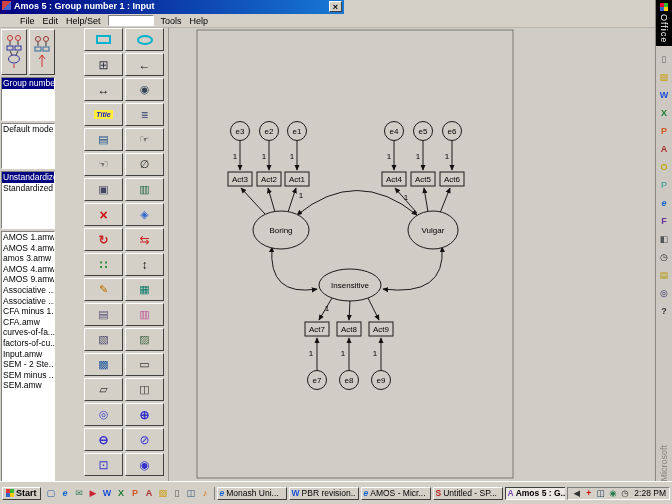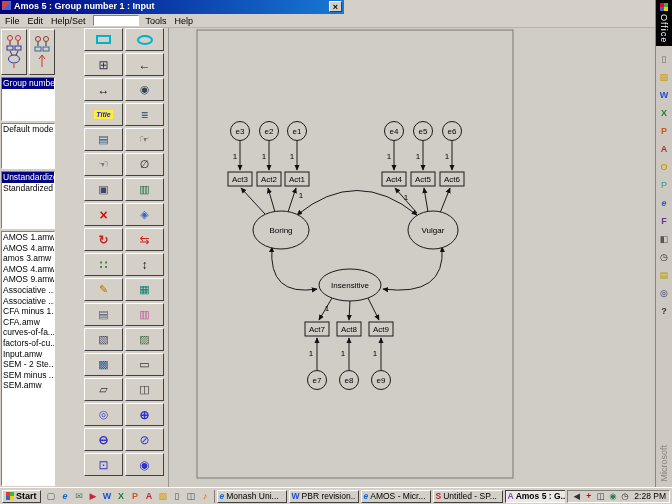--- a/index.html
+++ b/index.html
@@ -9,21 +9,21 @@
   .sunken{border:1px solid;border-color:#808080 #fff #fff #808080;}
 
   
   .titlebar{position:absolute;left:0;top:0;width:655px;height:14px;background:#d4d0c8;}
   .titlebar-blue{width:344px;height:14px;background:linear-gradient(90deg,#00007f,#1779d4);display:flex;gap:3px;padding:1px 2px;}
   .app-icon{width:9px;height:9px;background:linear-gradient(135deg,#d04444 50%,#4466cc 50%);flex:0 0 auto;}
   .title-text{flex:1;font-size:9px;font-weight:bold;color:#fff;white-space:nowrap;overflow:hidden;}
   .win-btn{width:13px;height:11px;font-size:9px;line-height:8px;padding:0;font-weight:bold;font-family:inherit;cursor:pointer;}
 
   
-  .menubar{position:absolute;left:0;top:14px;width:655px;height:14px;display:flex;align-items:center;font-size:9px;padding-left:1px;border-bottom:1px solid #b8b4ac;background:#d4d0c8;}
+  .menubar{position:absolute;left:0;top:14px;width:655px;height:14px;display:flex;align-items:center;font-size:9px;padding-left:16px;border-bottom:1px solid #b8b4ac;background:#d4d0c8;}
   .menu-item{padding:1px 4px;cursor:default;}
   .menu-combo{width:46px;height:11px;background:#fff;margin:0 3px;}
 
   
   .left-col{position:absolute;left:0;top:28px;width:56px;height:459px;display:flex;flex-direction:column;gap:2px;padding:1px;}
   .pv-row{display:flex;gap:2px;height:46px;flex:0 0 auto;}
   .pv-btn{flex:1;padding:1px;cursor:pointer;display:flex;align-items:center;justify-content:center;}
   .listbox{background:#fff;overflow:hidden;}
   .lb-groups{height:44px;flex:0 0 auto;}
   .lb-models{height:46px;flex:0 0 auto;}
@@ -50,21 +50,21 @@
   .office-top{width:100%;background:#000;color:#fff;display:flex;flex-direction:column;align-items:center;padding:3px 0;cursor:pointer;}
   .office-logo{width:8px;height:8px;display:grid;grid-template-columns:1fr 1fr;margin-bottom:3px;}
   .office-logo i:nth-child(1){background:#e03;}.office-logo i:nth-child(2){background:#3b3;}
   .office-logo i:nth-child(3){background:#36c;}.office-logo i:nth-child(4){background:#fc0;}
   .office-title-text{writing-mode:vertical-rl;font-size:9px;letter-spacing:1px;}
   .office-icons{display:flex;flex-direction:column;gap:5px;padding:6px 0;}
   .office-ico{width:13px;height:13px;font-size:9px;display:flex;align-items:center;justify-content:center;background:transparent;border:0;cursor:pointer;font-family:inherit;}
   .office-footer{margin-top:auto;writing-mode:vertical-rl;transform:rotate(180deg);color:#8a867e;font-size:9px;padding:5px 0;}
 
   
-  .taskbar{position:absolute;left:0;bottom:0;width:672px;height:17px;background:#d4d0c8;border-top:1px solid #fff;display:flex;align-items:center;gap:2px;padding:1px 2px;}
+  .taskbar{position:absolute;left:0;bottom:0;width:672px;height:23px;background:#d4d0c8;border-top:1px solid #fff;display:flex;align-items:center;gap:2px;padding:1px 2px;}
   .start-btn{height:13px;display:flex;align-items:center;gap:2px;font-size:9px;font-weight:bold;padding:0 3px;font-family:inherit;cursor:pointer;flex:0 0 auto;}
   .flag{width:8px;height:8px;display:grid;grid-template-columns:1fr 1fr;flex:0 0 auto;}
   .flag i:nth-child(1){background:#e33;}.flag i:nth-child(2){background:#3b3;}
   .flag i:nth-child(3){background:#36c;}.flag i:nth-child(4){background:#fc0;}
   .ql{display:flex;gap:1px;align-items:center;padding:0 2px;border-right:1px solid #808080;flex:0 0 auto;}
   .ql-btn{width:13px;height:13px;border:0;background:transparent;font-size:9px;display:flex;align-items:center;justify-content:center;padding:0;cursor:pointer;font-family:inherit;}
   .tasks{display:flex;gap:2px;flex:1;overflow:hidden;}
   .task-btn{width:70px;flex:0 0 auto;height:13px;display:flex;align-items:center;gap:2px;font-size:8.5px;padding:0 2px;overflow:hidden;cursor:pointer;font-family:inherit;}
   .task-btn.active{border-color:#404040 #fff #fff #404040;background:#ece9e4;font-weight:bold;}
   .task-ico{flex:0 0 auto;font-size:8.5px;}

